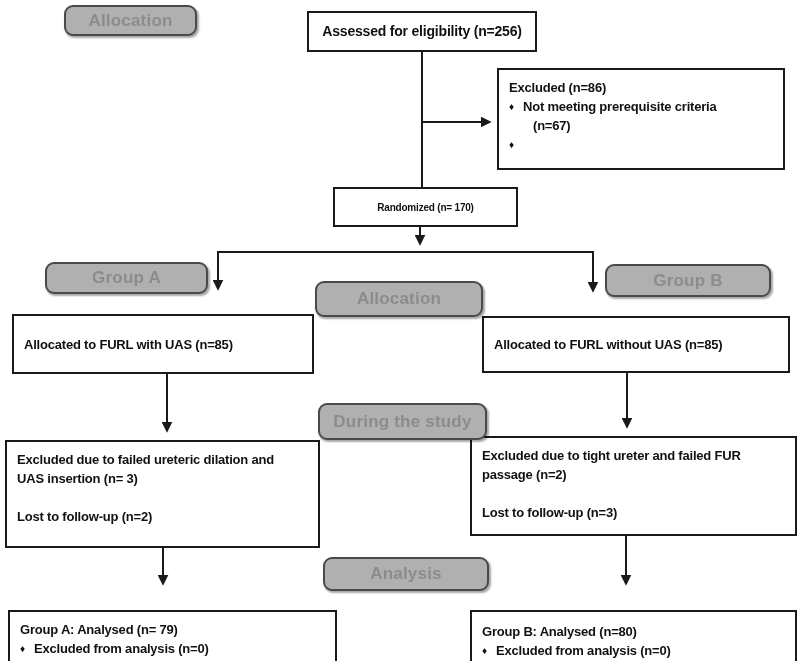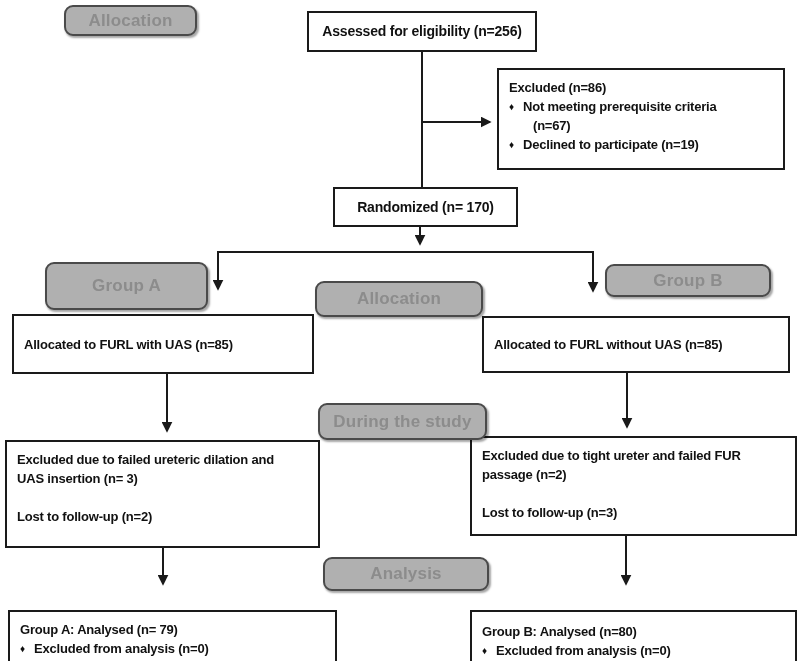--- a/index.html
+++ b/index.html
@@ -61,44 +61,43 @@
       <line x1="218" y1="251" x2="218" y2="289" marker-end="url(#ah)"></line>
       <line x1="593" y1="251" x2="593" y2="291" marker-end="url(#ah)"></line>
       <line x1="167" y1="357" x2="167" y2="431" marker-end="url(#ah)"></line>
       <line x1="627" y1="356" x2="627" y2="427" marker-end="url(#ah)"></line>
       <line x1="163" y1="548" x2="163" y2="584" marker-end="url(#ah)"></line>
       <line x1="626" y1="536" x2="626" y2="584" marker-end="url(#ah)"></line>
     </g>
   </svg>
 
   <div class="badge" style="left:64px;top:5px;width:133px;height:31px;">Allocation</div>
-  <div class="badge" style="left:45px;top:262px;width:163px;height:48px;">Group A</div>
+  <div class="badge" style="left:45px;top:262px;width:163px;height:32px;">Group A</div>
   <div class="badge" style="left:605px;top:264px;width:166px;height:33px;">Group B</div>
   <div class="badge" style="left:315px;top:281px;width:168px;height:36px;">Allocation</div>
   <div class="badge" style="left:318px;top:403px;width:169px;height:37px;">During the study</div>
   <div class="badge" style="left:323px;top:557px;width:166px;height:34px;">Analysis</div>
 
   <div class="box center" style="left:307px;top:11px;width:230px;height:41px;font-size:14px;">Assessed for eligibility (n=256)</div>
 
   <div class="box" style="left:497px;top:68px;width:288px;height:102px;">
     <div class="line">Excluded (n=86)</div>
     <div class="item">
       <span class="bullet">♦</span>
       <div>
         <div class="line">Not meeting prerequisite criteria</div>
         <div class="line indent">(n=67)</div>
       </div>
     </div>
     <div class="item">
       <span class="bullet">♦</span>
-      <div class="line">Declined to participate (n=19)</div>
     </div>
   </div>
 
-  <div class="box center" style="left:333px;top:187px;width:185px;height:40px;font-size:14px;">Randomized (n= 170)</div>
+  <div class="box center" style="left:333px;top:187px;width:185px;height:40px;font-size:10px;">Randomized (n= 170)</div>
 
   <div class="box vcenter" style="left:12px;top:297px;width:302px;height:60px;">
     <div class="line">Allocated to FURL with UAS (n=85)</div>
   </div>
   <div class="box vcenter" style="left:482px;top:299px;width:308px;height:57px;">
     <div class="line">Allocated to FURL without UAS (n=85)</div>
   </div>
 
   <div class="box" style="left:5px;top:440px;width:315px;height:108px;">
     <div class="line">Excluded due to failed ureteric dilation and</div>

